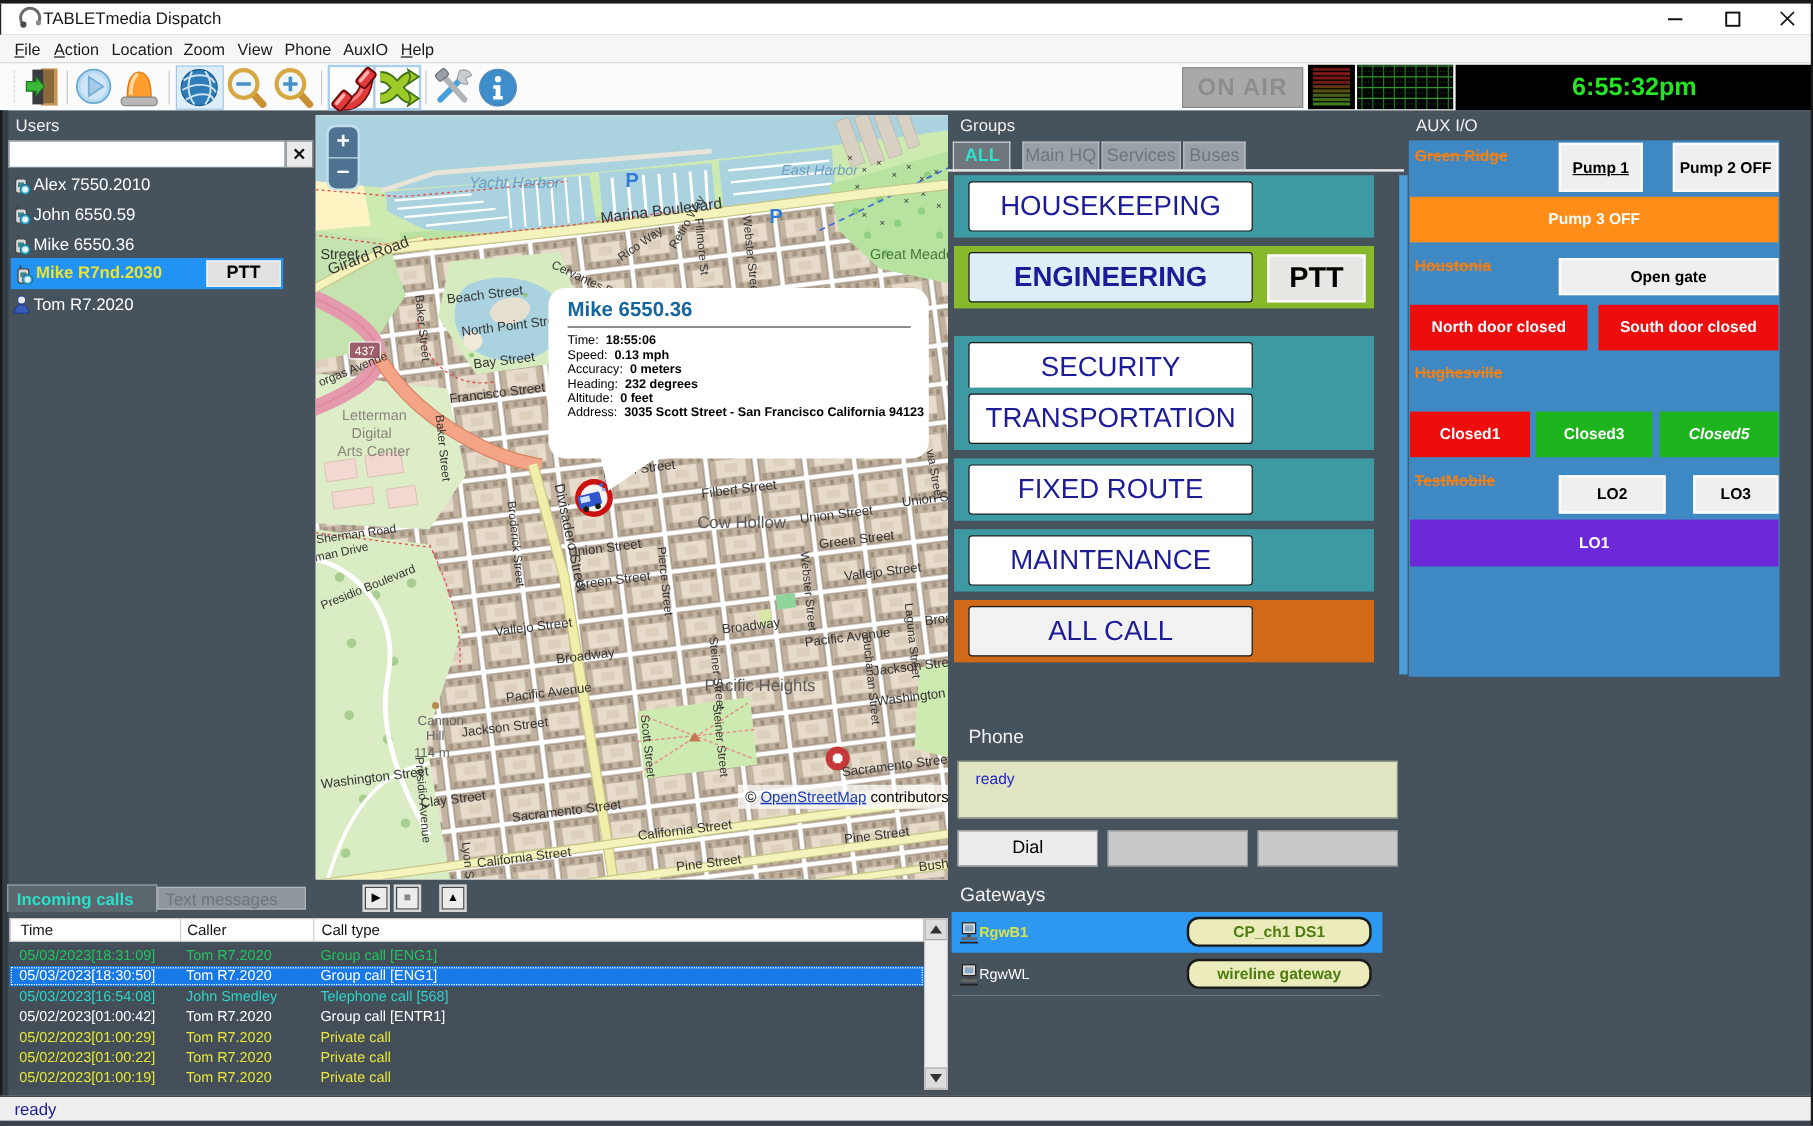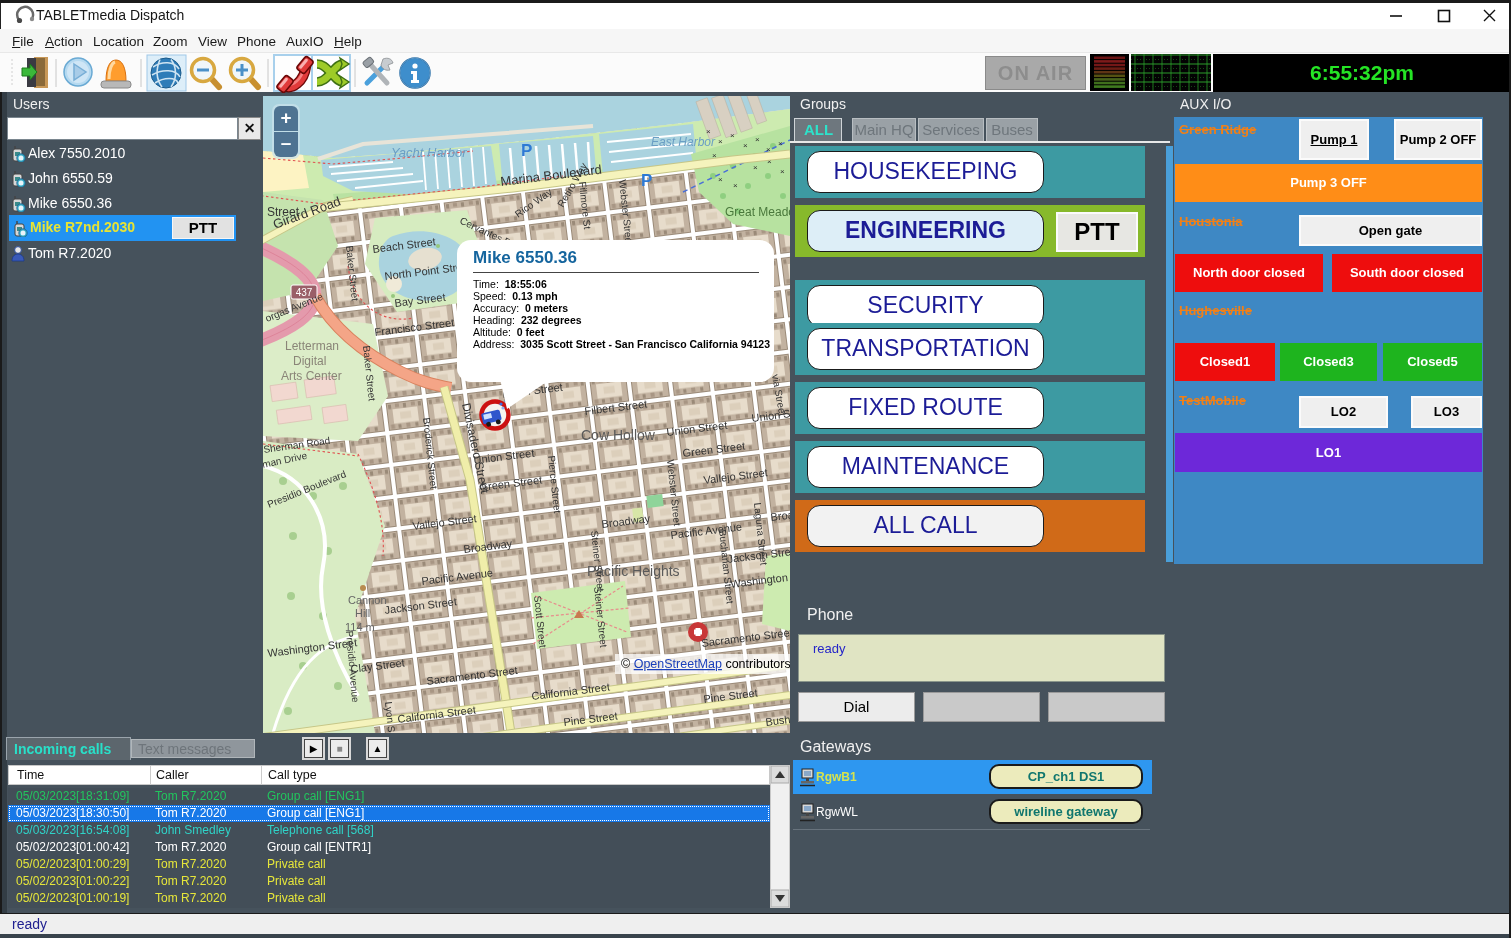--- a/index.html
+++ b/index.html
@@ -28,21 +28,21 @@
   #selrow .nm { color:#e8e334; font-weight:bold; }
   #pttbtn { left:172px; top:217px; width:62px; height:22px; background:#e2e2e2; border:1px solid #f6f6f6; color:#000; font-weight:bold; font-size:15px; text-align:center; line-height:20px; }
   
   #map { left:263px; top:96px; width:527px; height:637px; background:#f2efe9; overflow:hidden; }
   
   #groupslabel { left:800px; top:96px; font-size:14px; color:#f0f0f0; }
   .gtab { position:absolute; top:118px; height:23px; font-size:15px; text-align:center; background:#9aa1a6; color:#6e767c; border:1px solid #b8bec2; border-bottom:none; line-height:22px; }
   #tab-all { left:794px; width:57px; background:#6e777e; color:#2de2ca; font-weight:bold; border-color:#cfd4d8; height:25px; text-align:left; padding-left:9px; width:48px;}
   #tabline { left:790px; top:141px; width:380px; height:2px; background:#e8e8e8; }
   .grow { position:absolute; left:795px; width:350px; height:52px; background:#3d9aa2; }
-  .gbtn { position:absolute; left:12px; top:5px; width:237px; height:42px; background:#fff; border:1.5px solid #1a1a1a; border-radius:13px; color:#1c1c96; font-weight:normal; font-size:23px; text-align:center; line-height:39px; }
+  .gbtn { position:absolute; left:12px; top:5px; width:237px; height:42px; background:#fff; border:1.5px solid #1a1a1a; border-radius:3px; color:#1c1c96; font-weight:normal; font-size:23px; text-align:center; line-height:39px; }
   #grow2 { background:#87b92b; }
   #grow2 .gbtn { background:#ddeef7; font-weight:bold; }
   #grow7 { background:#d06a18; }
   #grow7 .gbtn { background:#f2f2f2; }
   #gptt { position:absolute; left:261px; top:7px; width:82px; height:40px; background:#e7e7e3; border:2px solid #fbfbfb; color:#000; font-weight:bold; font-size:24px; text-align:center; line-height:36px; }
   #gscroll { left:1166px; top:146px; width:7px; height:416px; background:#4a9fd9; }
   
   #auxlabel { left:1180px; top:96px; font-size:14px; color:#f0f0f0; }
   #auxpanel { left:1174px; top:117px; width:309px; height:447px; background:#3e88c4; }
   .auxlab { position:absolute; font-size:13px; font-weight:bold; color:#f08018; text-decoration:line-through; }
@@ -58,21 +58,21 @@
   .pbtn { position:absolute; top:692px; height:30px; }
   #dialbtn { left:798px; width:117px; background:#ececec; border:1px solid #9a9a9a; color:#000; font-size:15px; text-align:center; line-height:28px; }
   #pbtn2 { left:923px; width:117px; background:#c9c9c9; border:1px solid #9a9a9a; }
   #pbtn3 { left:1048px; width:117px; background:#c9c9c9; border:1px solid #9a9a9a; }
   
   #gwlabel { left:800px; top:738px; font-size:16px; color:#f0f0f0; }
   #gwrow1 { left:793px; top:760px; width:359px; height:34px; background:#2e97f0; }
   #gwrow2 { left:793px; top:795px; width:359px; height:34px; }
   .gwname1 { position:absolute; left:23px; top:10px; font-size:12px; font-weight:bold; color:#d6e34e; }
   .gwname2 { position:absolute; left:23px; top:10px; font-size:12px; color:#fff; }
-  .gwbtn { position:absolute; left:196px; top:4px; width:154px; height:25px; background:#ecebbc; border:2px solid #1a1a1a; border-radius:10px; color:#0f766e; font-weight:bold; font-size:13px; text-align:center; line-height:21px; }
+  .gwbtn { position:absolute; left:196px; top:4px; width:154px; height:25px; background:#ecebbc; border:2px solid #1a1a1a; border-radius:10px; color:#4d7c0f; font-weight:bold; font-size:13px; text-align:center; line-height:21px; }
   #gwsep { left:793px; top:829px; width:357px; height:1px; background:#68737d; }
   
   .btab { position:absolute; font-size:13px; }
   #btab1 { left:6px; top:737px; width:125px; height:23px; background:#5c666d; border:1px solid #9aa4ac; border-bottom:none; color:#29e0c9; font-weight:bold; font-size:14px; padding:3px 0 0 7px; }
   #btab2 { left:131px; top:739px; width:124px; height:19px; background:#8f969c; border:1px solid #b0b6ba; color:#6e757b; font-size:14px; padding:1px 0 0 6px; }
   .mbtn { position:absolute; top:739px; width:19px; height:19px; background:#ececec; border:1px solid #444; outline:2px solid #d8d8d8; text-align:center; font-size:10px; line-height:17px; color:#000; }
   #tblhead { left:8px; top:765px; width:762px; height:20px; background:#fff; border:1px solid #c8c8c8; font-size:12.5px; color:#111; }
   #tblbody { left:8px; top:788px; width:762px; height:120px; background:#434e58; font-size:12px; }
   .trow { position:absolute; left:0; width:762px; height:17px; line-height:17px; }
   .c1 { position:absolute; left:8px; } .c2 { position:absolute; left:147px; } .c3 { position:absolute; left:259px; }
@@ -618,21 +618,21 @@
   <div class="auxbtn" style="left:125px; top:2px; width:70px; height:41px; line-height:37px;text-decoration:underline;">Pump 1 OFF</div>
   <div class="auxbtn" style="left:220px; top:2px; width:88px; height:41px; line-height:37px;">Pump 2 OFF</div>
   <div class="auxorange" style="left:1px; top:47px; width:307px; height:38px; line-height:38px;">Pump 3 OFF</div>
   <div class="auxlab" style="left:5px; top:97px;">Houstonia</div>
   <div class="auxbtn" style="left:125px; top:98px; width:183px; height:31px; line-height:27px;">Open gate</div>
   <div class="auxred" style="left:1px; top:137px; width:148px; height:38px; line-height:38px;">North door closed</div>
   <div class="auxred" style="left:158px; top:137px; width:150px; height:38px; line-height:38px;">South door closed</div>
   <div class="auxlab" style="left:5px; top:186px;">Hughesville</div>
   <div class="auxred" style="left:1px; top:226px; width:100px; height:38px; line-height:38px;">Closed1</div>
   <div class="auxgreen" style="left:106px; top:226px; width:97px; height:38px; line-height:38px;">Closed3</div>
-  <div class="auxgreen" style="left:209px; top:226px; width:99px; height:38px; line-height:38px;">Closed5</div>
+  <div class="auxgreen" style="left:209px; top:226px; width:99px; height:38px; line-height:38px;font-style:italic;">Closed5</div>
   <div class="auxlab" style="left:5px; top:276px;">TestMobile</div>
   <div class="auxbtn" style="left:125px; top:279px; width:89px; height:32px; line-height:28px;">LO2</div>
   <div class="auxbtn" style="left:237px; top:279px; width:71px; height:32px; line-height:28px;">LO3</div>
   <div class="auxorange" style="left:1px; top:316px; width:307px; height:39px; line-height:39px; background:#6d28d9;">LO1</div>
 </div>
 <div class="abs" id="phonelabel">Phone</div>
 <div class="abs" id="readybox">ready</div>
 <div class="abs pbtn" id="dialbtn">Dial</div>
 <div class="abs pbtn" id="pbtn2"></div>
 <div class="abs pbtn" id="pbtn3"></div>

